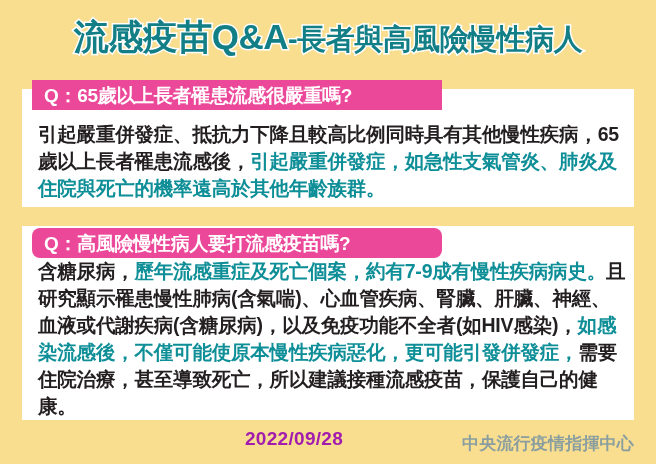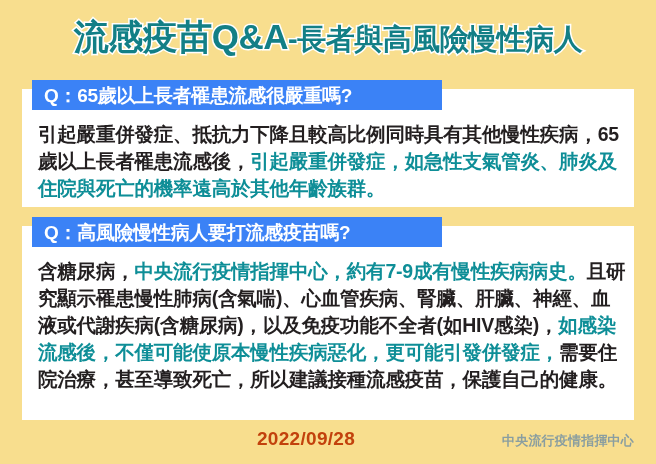--- a/index.html
+++ b/index.html
@@ -54,28 +54,28 @@
     background: #FFFFFF;
   }
   #card-1 { top: 89px;  height: 118px; }
   #card-2 { top: 226px; height: 194px; }
 
   .qbar {
     position: absolute;
     left: 32px;
     width: 410px;
     height: 30px;
-    background: #3b82f6;
+    background: #ec4899;
     display: flex;
     align-items: center;
     box-sizing: border-box;
     padding-left: 12px;
   }
   #qbar-1 { top: 80px; }
-  #qbar-2 { top: 217px; }
+  #qbar-2 { top: 228px; border-radius: 8px; }
 
   .qbar-text {
     color: #FFFFFF;
     font-size: 19px;
     font-weight: bold;
     line-height: 19px;
     letter-spacing: -0.3px;
     white-space: nowrap;
   }
 
@@ -90,32 +90,32 @@
     letter-spacing: -0.2px;
   }
   #body-1 { top: 121px; }
   #body-2 { top: 258px; }
 
   .hl { color: #0E8E97; }
 
   
   .footer-date {
     position: absolute;
-    left: 257px;
+    left: 245px;
     top: 428px;
     font-size: 19px;
     font-weight: bold;
-    color: #c2410c;
+    color: #a21caf;
     letter-spacing: 0.3px;
   }
   .footer-agency {
     position: absolute;
     right: 22px;
     top: 432px;
-    font-size: 13px;
+    font-size: 17px;
     font-weight: bold;
     color: #8A9EA0;
     letter-spacing: 0.2px;
   }
 </style>
 </head>
 <body>
 
 <div class="poster">
 
@@ -133,19 +133,19 @@
     <span>引起嚴重併發症、抵抗力下降且較高比例同時具有其他慢性疾病，65歲以上長者罹患流感後，</span><span class="hl">引起嚴重併發症，如急性支氣管炎、肺炎及住院與死亡的機率遠高於其他年齡族群。</span>
   </div>
 
   <div class="card" id="card-2"></div>
 
   <div class="qbar" id="qbar-2">
     <span class="qbar-text">Q：高風險慢性病人要打流感疫苗嗎?</span>
   </div>
 
   <div class="body-text" id="body-2">
-    <span>含糖尿病，</span><span class="hl">中央流行疫情指揮中心，約有7-9成有慢性疾病病史。</span><span>且研究顯示罹患慢性肺病(含氣喘)、心血管疾病、腎臟、肝臟、神經、血液或代謝疾病(含糖尿病)，以及免疫功能不全者(如HIV感染)，</span><span class="hl">如感染流感後，不僅可能使原本慢性疾病惡化，更可能引發併發症，</span><span>需要住院治療，甚至導致死亡，所以建議接種流感疫苗，保護自己的健康。</span>
+    <span>含糖尿病，</span><span class="hl">歷年流感重症及死亡個案，約有7-9成有慢性疾病病史。</span><span>且研究顯示罹患慢性肺病(含氣喘)、心血管疾病、腎臟、肝臟、神經、血液或代謝疾病(含糖尿病)，以及免疫功能不全者(如HIV感染)，</span><span class="hl">如感染流感後，不僅可能使原本慢性疾病惡化，更可能引發併發症，</span><span>需要住院治療，甚至導致死亡，所以建議接種流感疫苗，保護自己的健康。</span>
   </div>
 
   <div class="footer-date">2022/09/28</div>
   <div class="footer-agency">中央流行疫情指揮中心</div>
 
 </div>
 
 </body></html>

